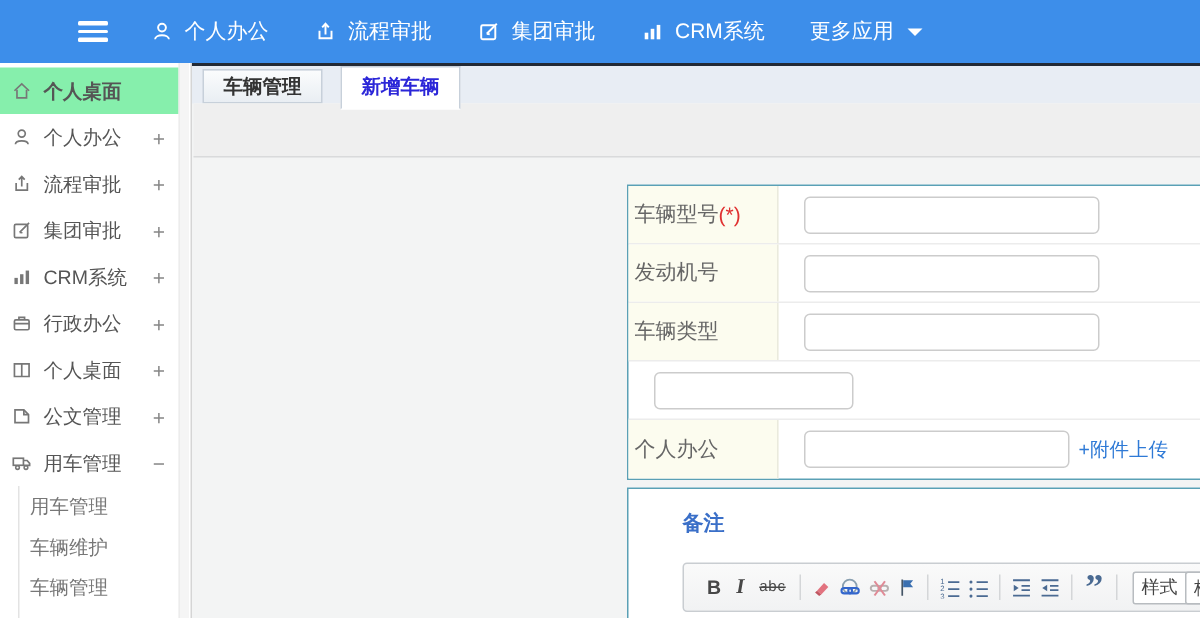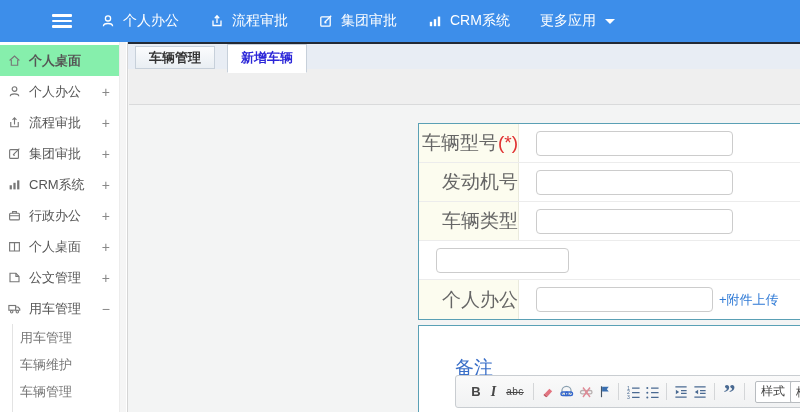--- a/index.html
+++ b/index.html
@@ -50,34 +50,34 @@
     background:#f3f4f4; }
   .content-strip { position:absolute; left:0; top:0; width:671px; height:36px;
     background:#efefef; border-bottom:1px solid #d9dadb; }
 
   
   .form-table { position:absolute; left:418px; top:123px; width:412px; height:197px;
     background:#fff; border:1px solid #5aa0b5; }
   .f-row { height:39px; display:flex; border-bottom:1px solid #ececec; }
   .f-row:last-child { border-bottom:none; }
   .f-label { width:100px; flex:0 0 100px; background:#fcfcef; border-right:1px solid #eaeadd;
-    display:flex; align-items:center; justify-content:flex-end; font-size:19px; color:#666;
+    display:flex; align-items:center; justify-content:flex-start; font-size:14px; color:#666;
     padding-left:4px; white-space:nowrap; }
   .f-req { color:#e03131; }
   .f-cell { flex:1; display:flex; align-items:center; padding-left:17px; }
   .f-input { height:25px; border:1px solid #ccc; border-radius:4px; background:#fff;
     font-size:13px; padding:0 5px; outline:none; }
   .w-std { width:197px; } .w-price { width:133px; } .w-pic { width:177px; }
   .f-link { font-size:13px; color:#2f7ad6; margin-left:6px; cursor:pointer; white-space:nowrap; }
 
   
   .notes { position:absolute; left:418px; top:325px; width:412px; height:120px;
     background:#fff; border:1px solid #5aa0b5; }
-  .notes-title { position:absolute; left:36px; top:14px; font-size:19px; font-weight:normal;
-    color:#3a6fc8;margin-top:15px; }
+  .notes-title { position:absolute; left:36px; top:14px; font-size:14px; font-weight:bold;
+    color:#3a6fc8; }
   .ed-toolbar { position:absolute; left:36px; top:49px; width:600px; height:33px;
     background:linear-gradient(#fafafa,#f1f2f3); border:1px solid #c9cdd1; border-radius:3px;
     display:flex; align-items:center; gap:3px; padding-left:12px; }
   .tb-btn { display:flex; align-items:center; justify-content:center; height:22px;
     cursor:pointer; color:#474747; }
   .tb-b { font-weight:bold; font-size:13px; width:16px; }
   .tb-i { font-style:italic; font-family:"Liberation Serif",serif; font-weight:bold; font-size:14px; width:13px; }
   .tb-abc { font-size:10px; text-decoration:line-through; width:24px; letter-spacing:.5px;text-align:center; }
   .tb-sep { width:1px; height:17px; background:#d4d6d8; margin:0 3px; }
   .tb-quote { font-family:"Liberation Serif",serif; font-weight:bold; font-size:24px;

